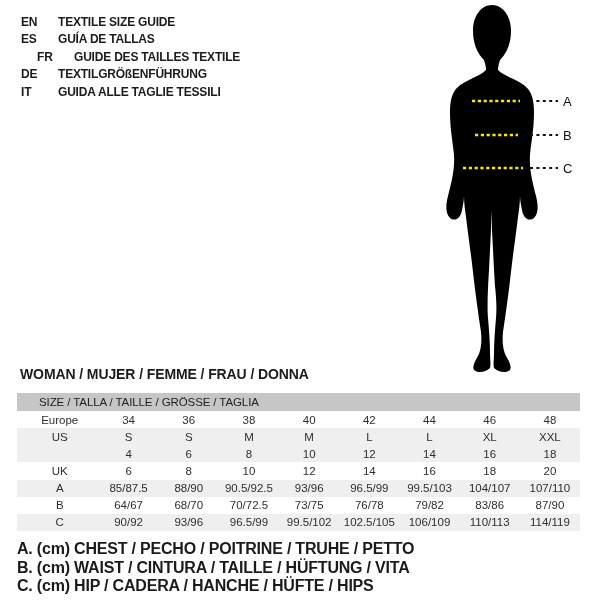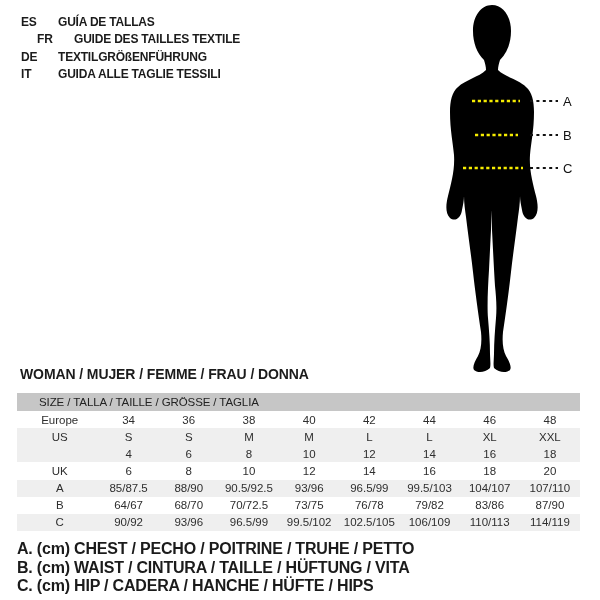--- a/index.html
+++ b/index.html
@@ -38,20 +38,24 @@
   
   .legend{position:absolute;left:17px;top:540px;}
   .legend-line{height:18.4px;display:flex;align-items:center;font-size:16px;font-weight:bold;letter-spacing:-0.2px;white-space:nowrap;}
 </style>
 </head>
 <body style="--accent: #f5ec00; --silhouette: #000000; --header-bg: #c6c6c6; --stripe-bg: #efefef;">
 
 <div class="canvas">
 
   <div class="lang-block">
+      <div class="lang-row">
+        <div class="lang-code" style="display: inline-block;">EN</div>
+        <div class="lang-name">TEXTILE SIZE GUIDE</div>
+      </div>
       <div class="lang-row">
         <div class="lang-code" style="display: inline-block;">ES</div>
         <div class="lang-name">GUÍA DE TALLAS</div>
       </div>
       <div class="lang-row">
         <div class="lang-code" style="display: inline-block; margin-left: 16px;">FR</div>
         <div class="lang-name">GUIDE DES TAILLES TEXTILE</div>
       </div>
       <div class="lang-row">
         <div class="lang-code" style="display: inline-block;">DE</div>

